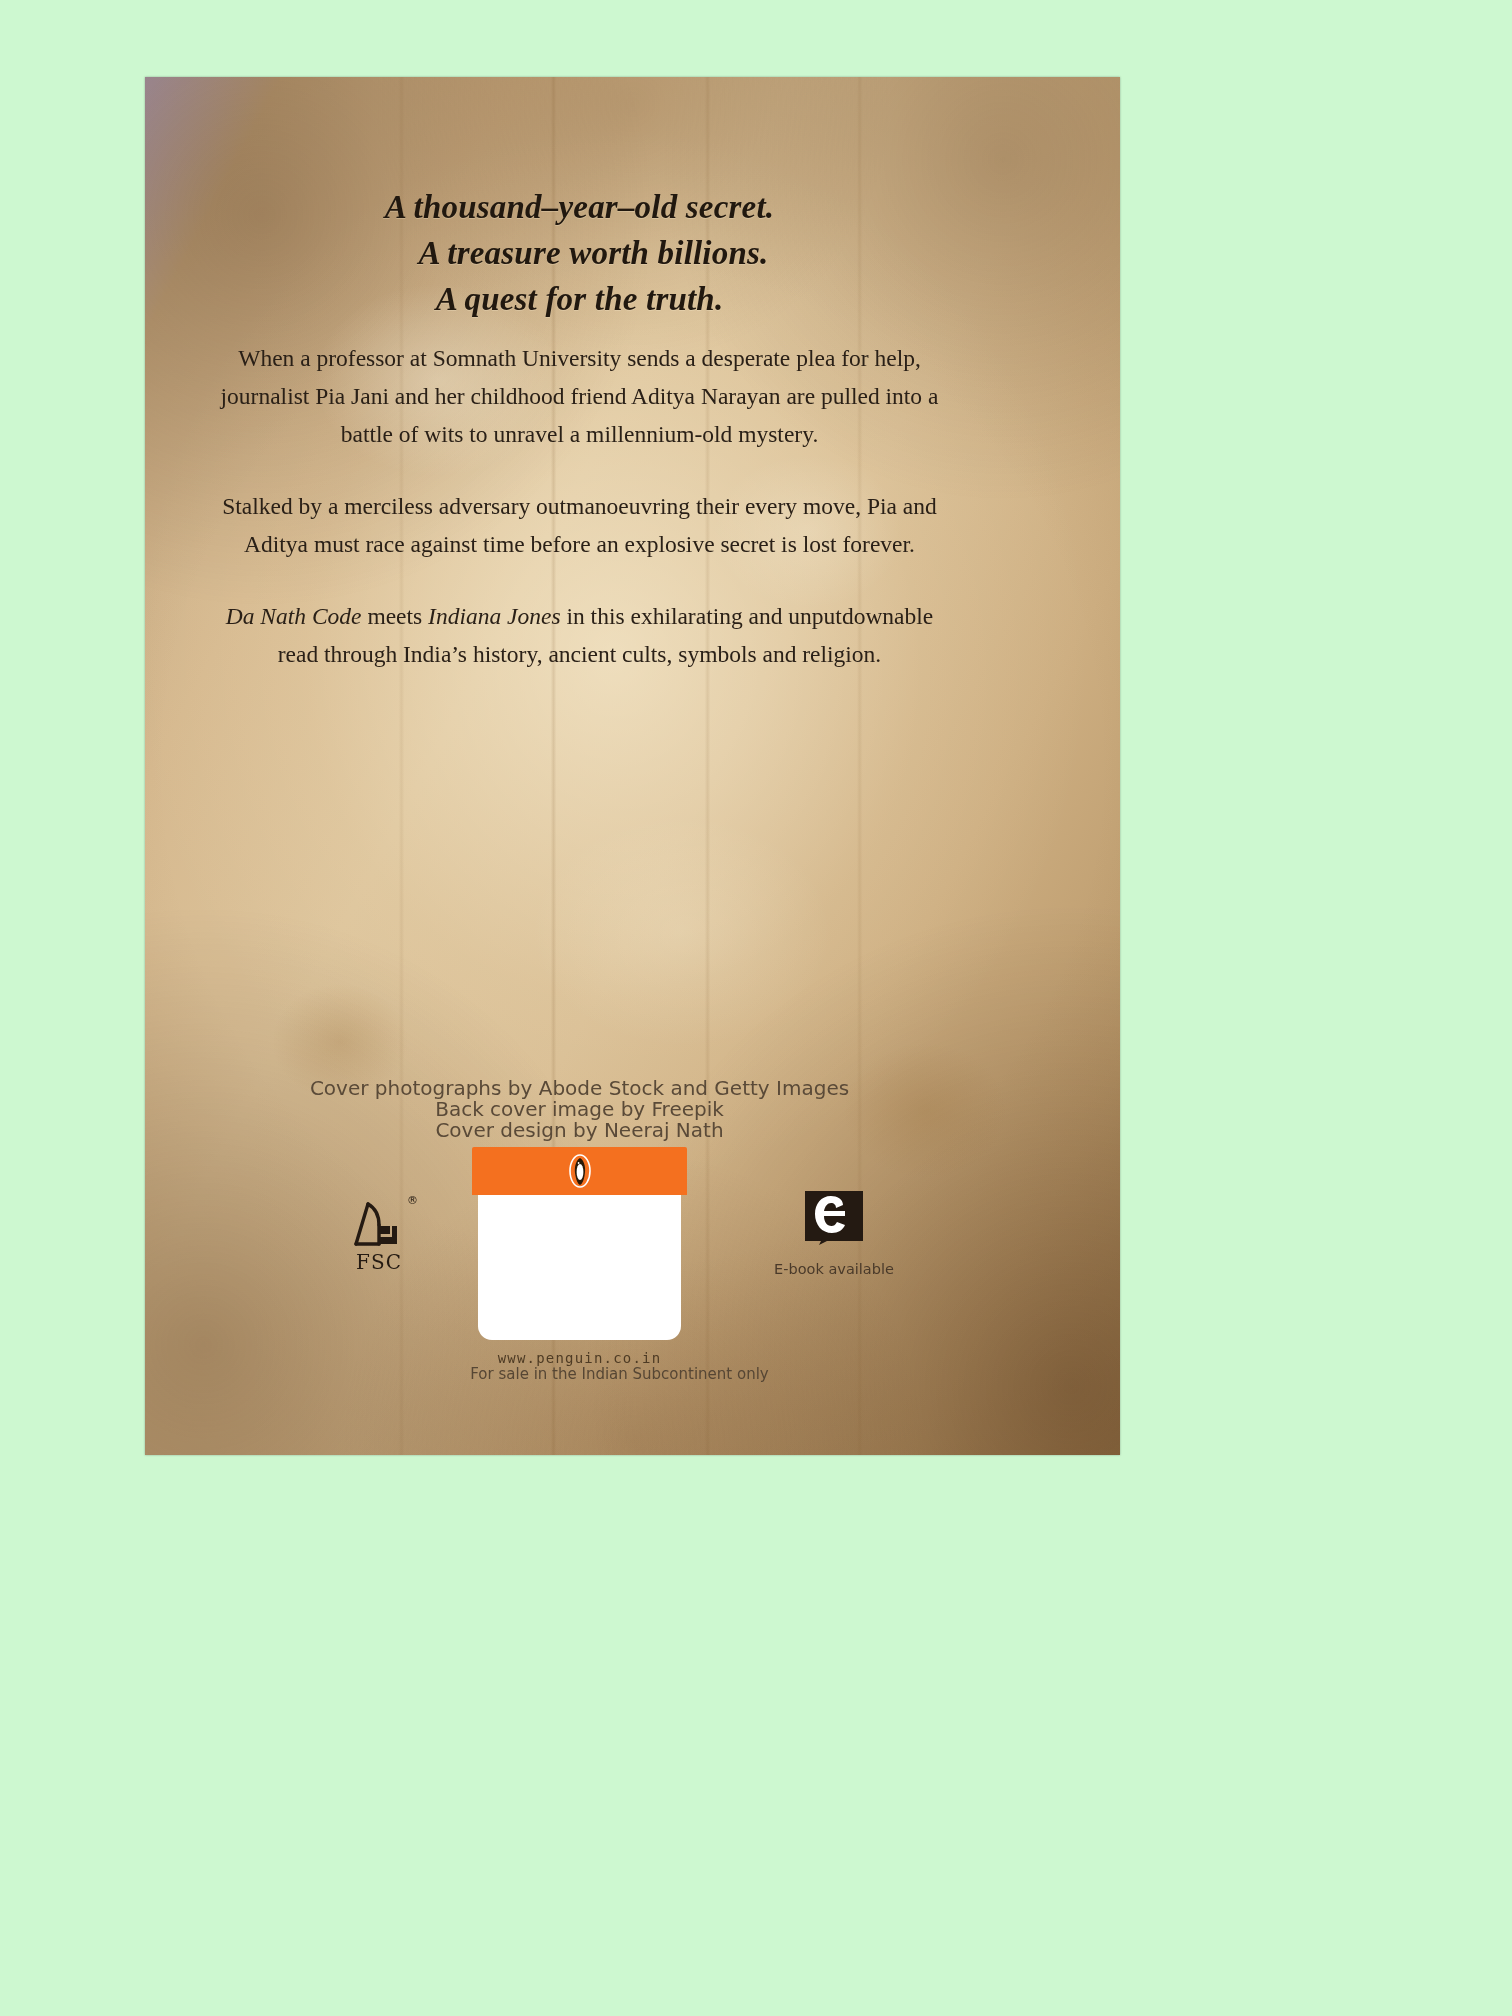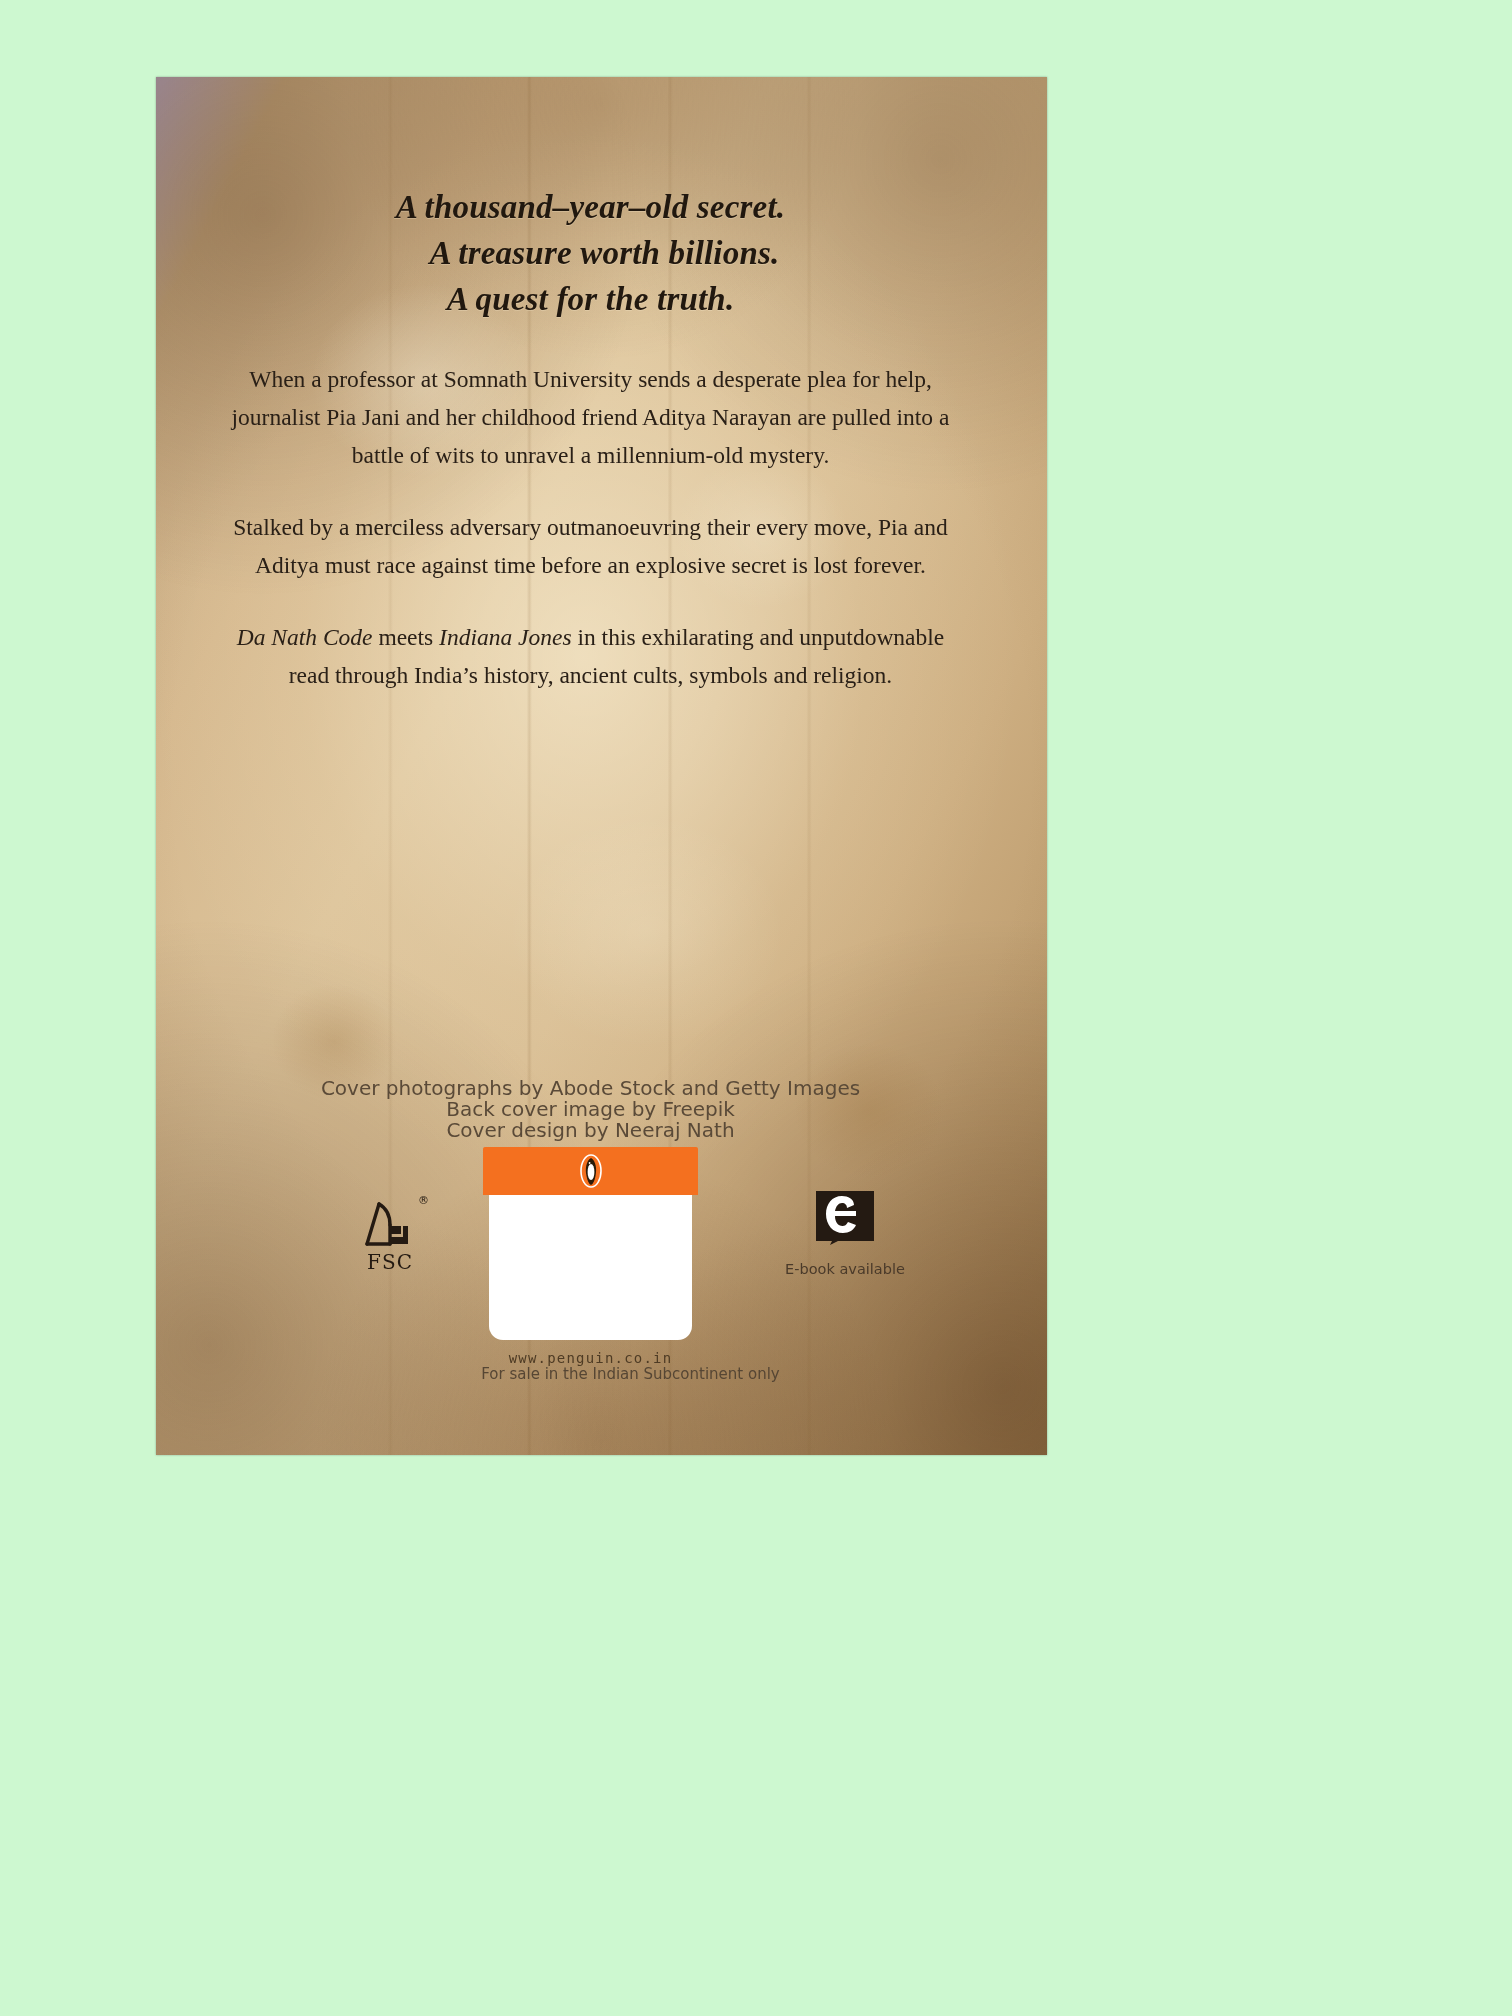--- a/index.html
+++ b/index.html
@@ -18,23 +18,23 @@
   .page {
     position: relative;
     width: 1512px;
     height: 2016px;
     background: #cdf8d0;
   }
 
   
   .cover {
     position: absolute;
-    left: 156px;
+    left: 145px;
     top: 77px;
-    width: 891px;
+    width: 975px;
     height: 1378px;
     overflow: hidden;
     background:
       radial-gradient(ellipse 70% 55% at 48% 42%, rgba(255,246,220,0.55) 0%, rgba(255,240,205,0.12) 45%, rgba(120,78,30,0.0) 70%),
       radial-gradient(ellipse 120% 90% at 50% 50%, rgba(195,150,88,0.0) 40%, rgba(120,80,35,0.35) 82%, rgba(85,52,18,0.62) 100%),
       linear-gradient(118deg, #b9accd 0%, #c9ad86 8%, #d6b98f 22%, #dcc39a 38%, #d8bd93 55%, #cdae81 72%, #bb9a6c 88%, #a9875a 100%);
     box-shadow: 0 0 2px rgba(0,0,0,0.3);
   }
   
   .grain {
@@ -97,21 +97,20 @@
   
   .blurb {
     position: absolute;
     top: 262px;
     left: 72px;
     width: 725px;
     text-align: center;
     font-size: 23.5px;
     line-height: 38px;
     color: #2a2017;
-    margin-top: 21px;
   }
   .blurb p {
     margin: 0 0 34px 0;
   }
   .blurb p:last-child { margin-bottom: 0; }
   .blurb em { font-style: italic; }
 
   
   .credits {
     position: absolute;

